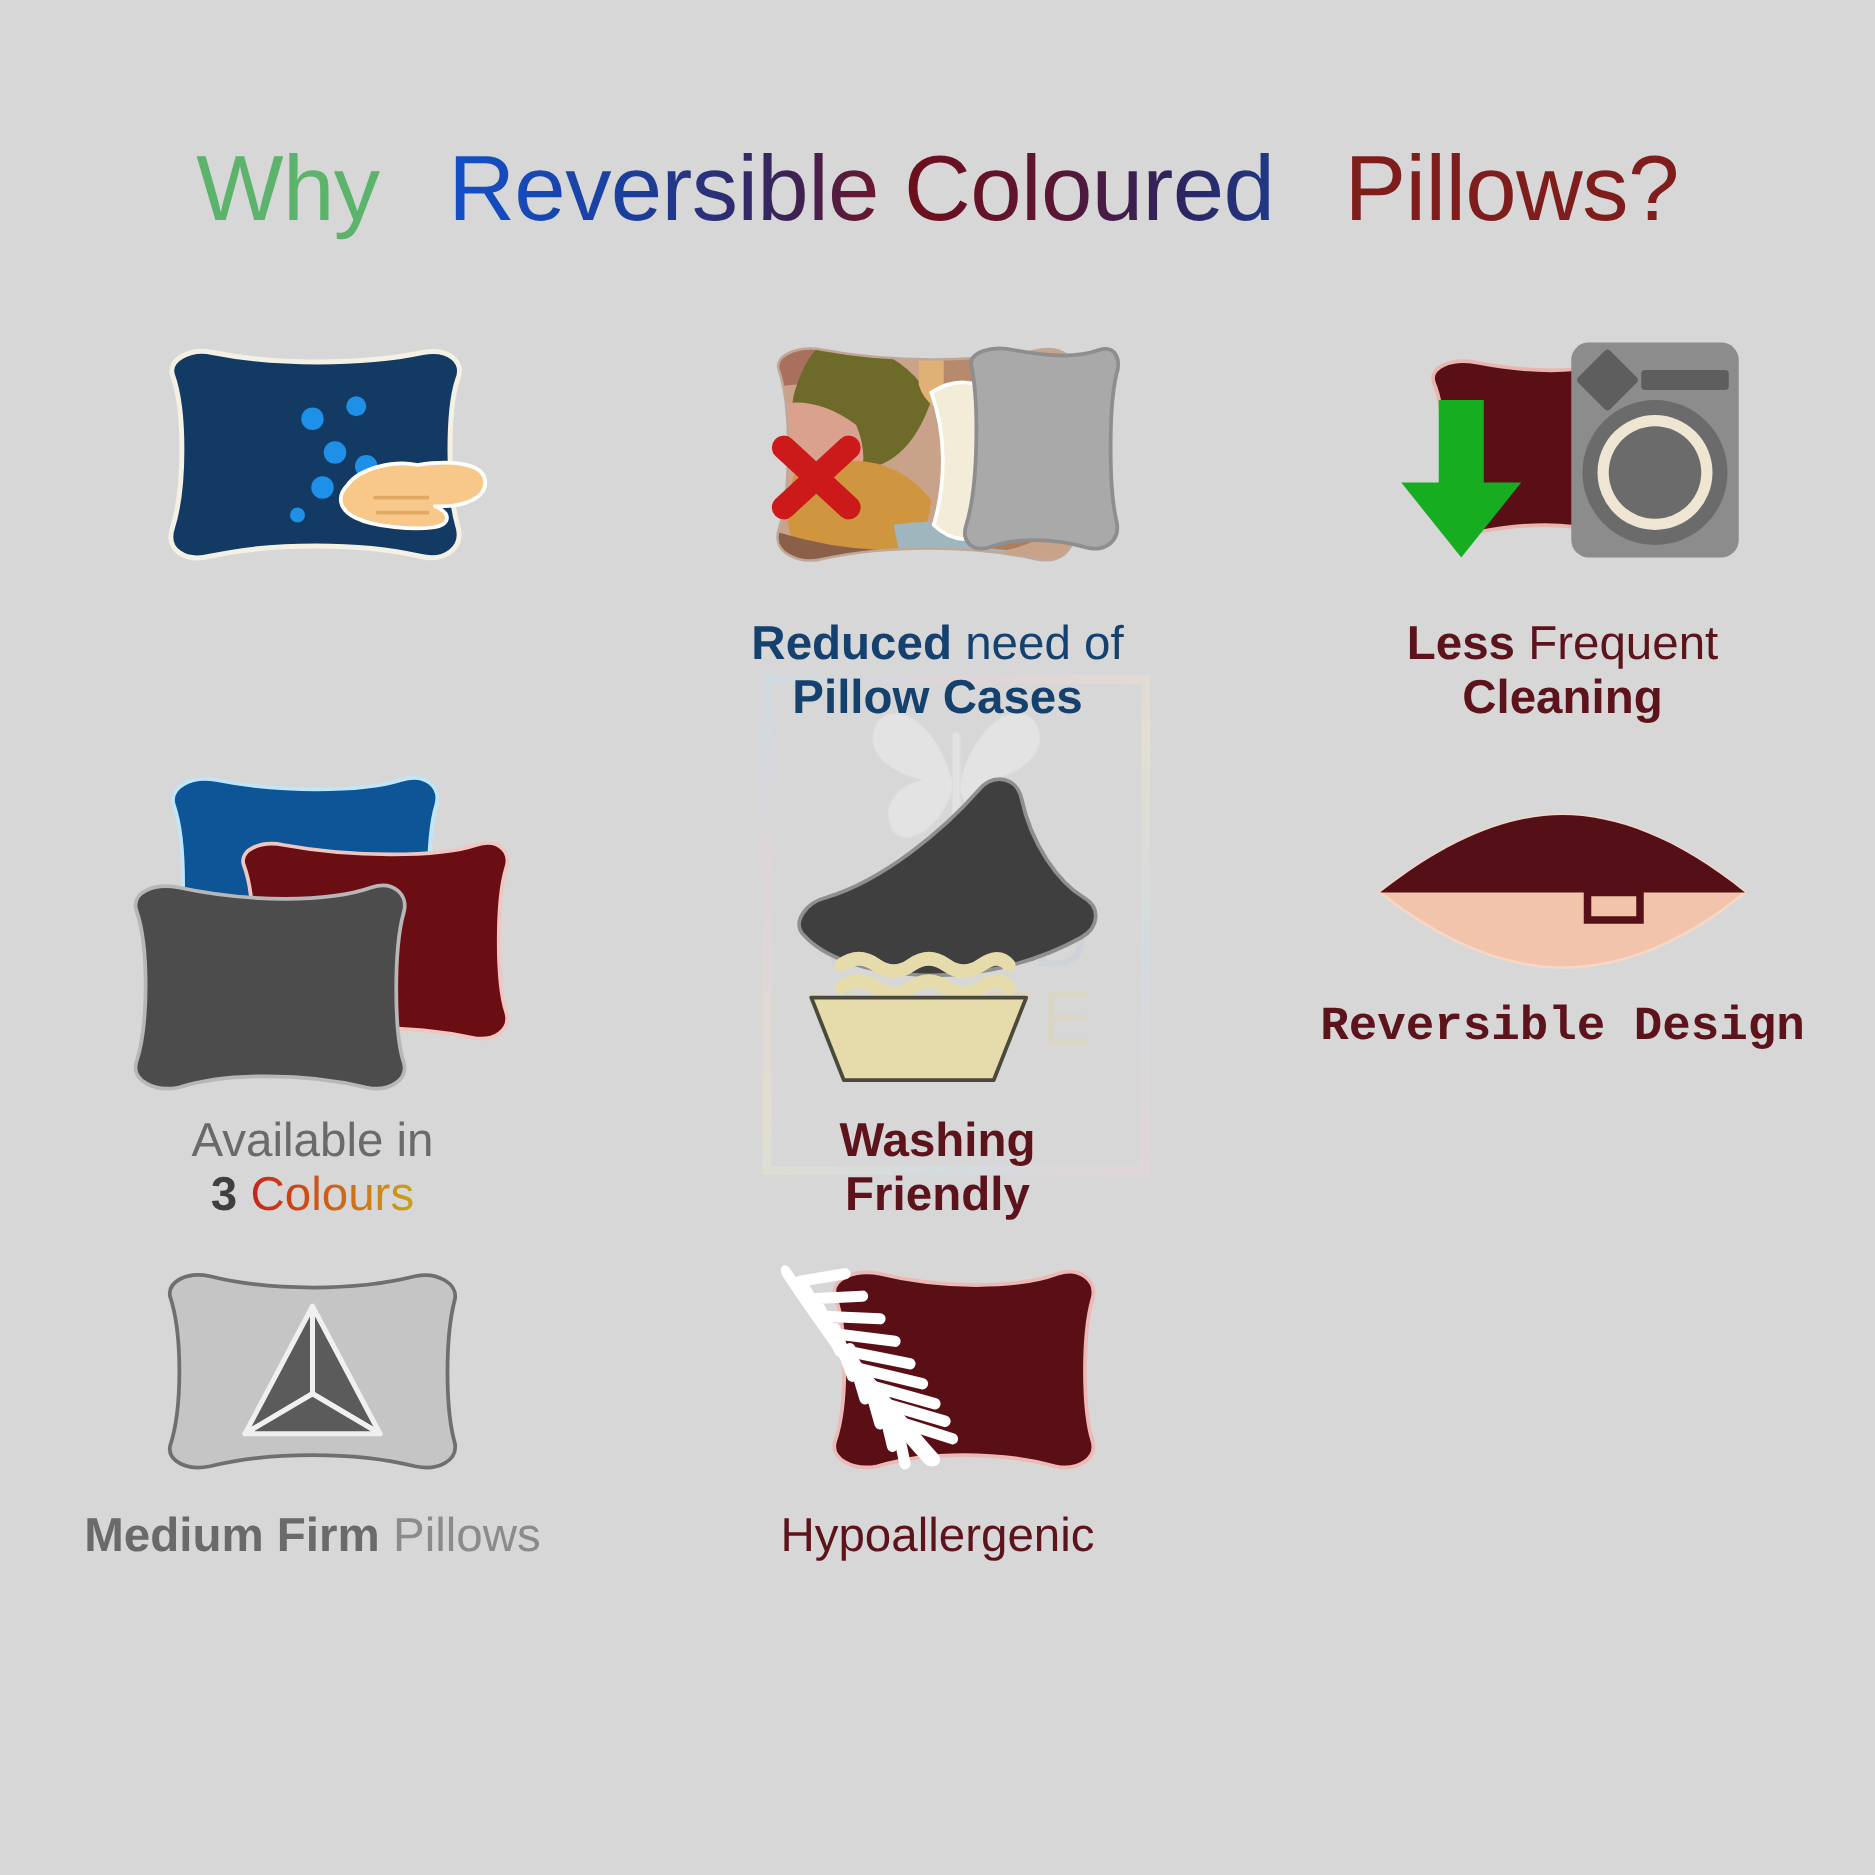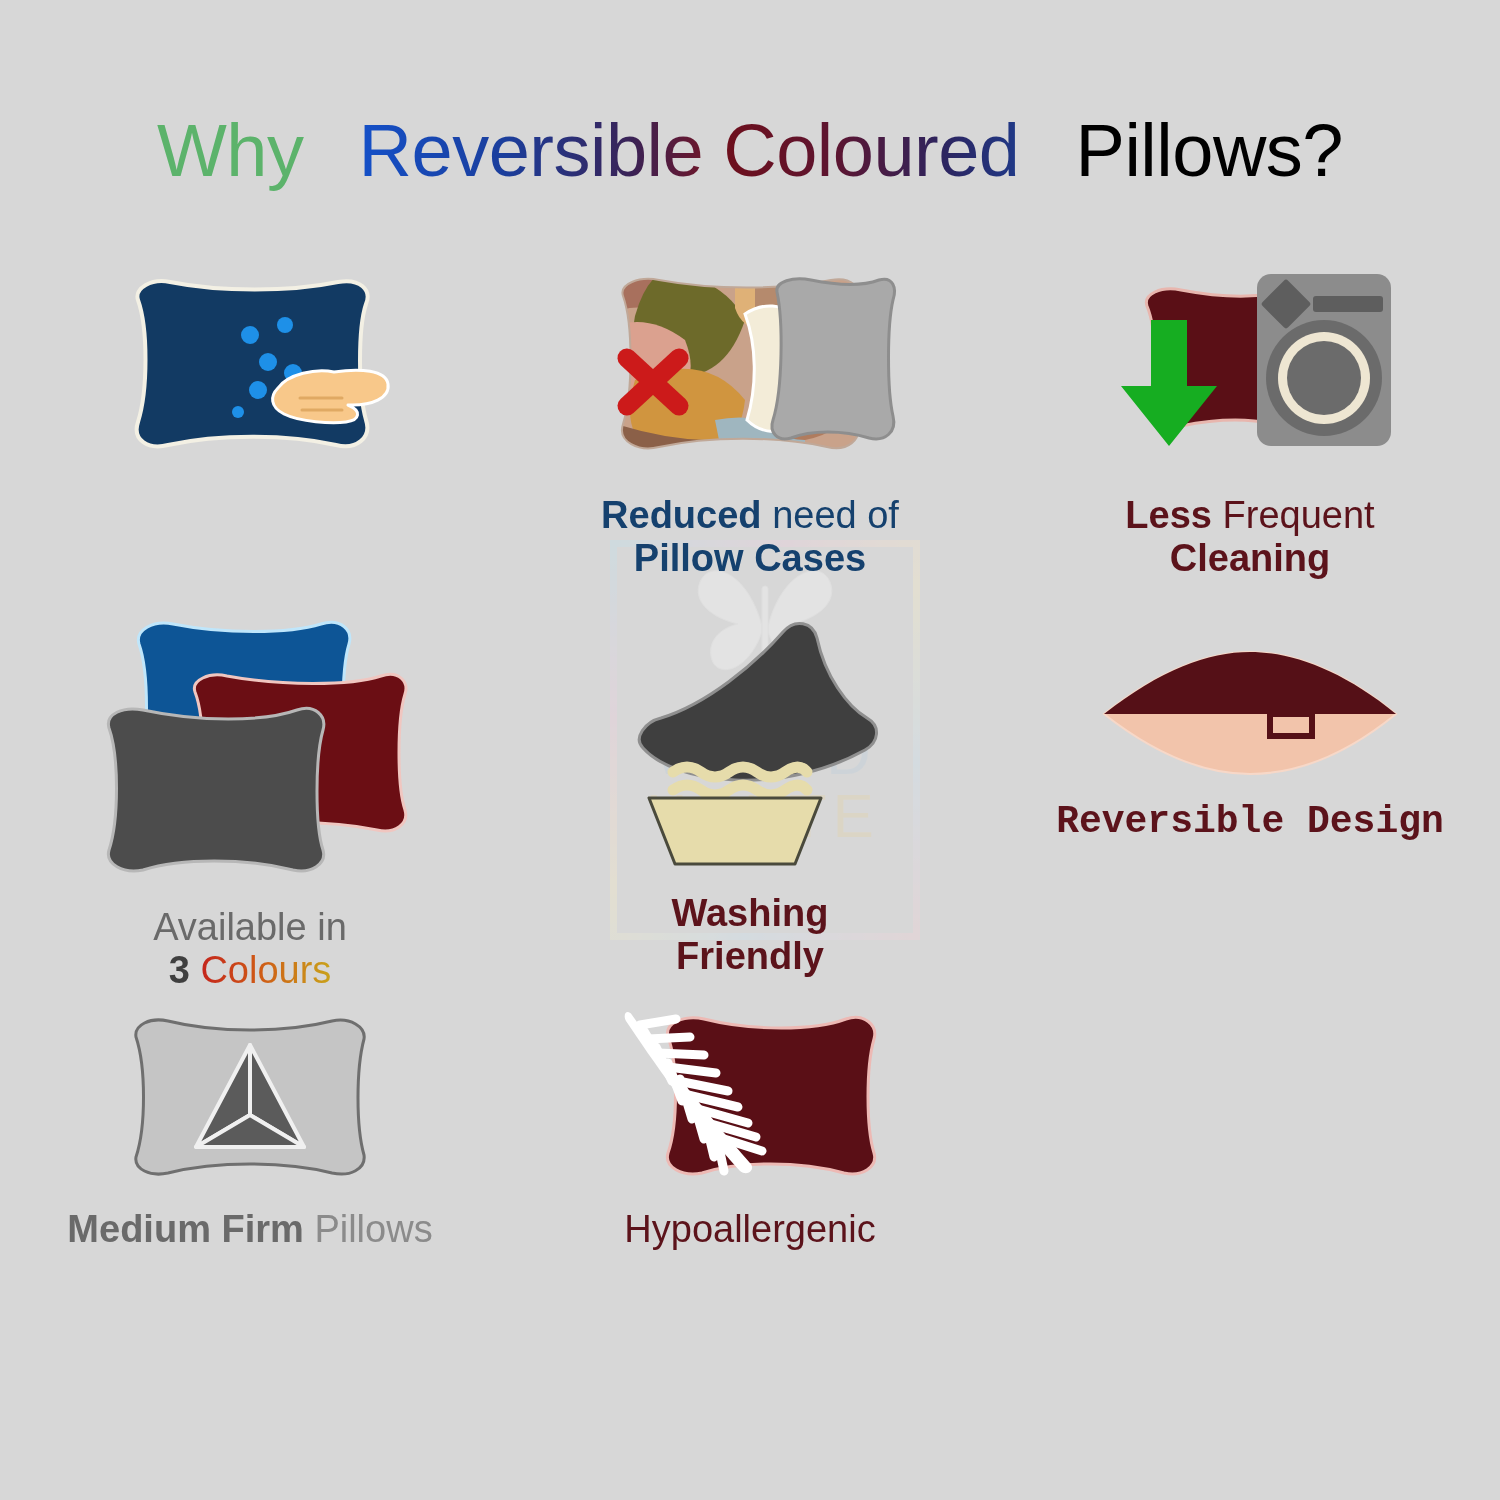--- a/index.html
+++ b/index.html
@@ -54,21 +54,21 @@
     letter-spacing: -.5px;
     white-space: nowrap;
     z-index: 5;
   }
   .title span { display: inline; }
   .t-why  { color: #5cb36b; }
   .t-rev  { background: linear-gradient(90deg,#1450c8 0%,#1b3e9c 40%,#3a2255 75%,#7a1420 100%);
             -webkit-background-clip: text; background-clip: text; color: transparent; margin-left: 35px; }
   .t-col  { background: linear-gradient(90deg,#6e0f1c 0%,#5d1530 35%,#2c2560 70%,#1c3f93 100%);
             -webkit-background-clip: text; background-clip: text; color: transparent; }
-  .t-pil  { color: #000000; margin-left: 36px; }
+  .t-pil  { color: #7f1d1d; margin-left: 36px; }
 
   
   .grid {
     position: absolute;
     left: 0; top: 260px;
     width: 1500px;
     display: grid;
     grid-template-columns: repeat(3, 500px);
     grid-template-rows: 340px 400px 330px;
     z-index: 3;
@@ -234,21 +234,21 @@
 
           <path d="M110 82 C106 70 124 62 142 66 C196 76 266 76 296 66 C314 60 324 72 320 84
                    C312 110 312 176 320 200 C324 214 310 224 292 220 C244 210 176 210 140 220
                    C122 224 106 214 110 200 C120 170 120 108 110 82 Z" fill="#6b0e14" stroke="#f0c6c0" stroke-width="3" stroke-linejoin="round"></path>
 
           <path d="M24 118 C20 104 38 96 58 100 C114 112 178 112 212 100 C230 94 242 106 238 120
                    C230 148 230 216 238 240 C242 254 226 264 208 260 C160 248 96 248 58 260
                    C38 264 20 254 24 240 C34 210 34 146 24 118 Z" fill="#4c4c4c" stroke="#b7b7b7" stroke-width="3" stroke-linejoin="round"></path>
         </svg>
       </div>
-      <div class="caption c-grey" style="margin-top:36px;">
+      <div class="caption c-grey" style="margin-top:22px;">
         <div><span class="r">Available in</span></div>
         <div>
           <span class="b c-greyd">3 </span><span class="c-colours">Colours</span>
         </div>
       </div>
     </div>
 
 
     <div class="cell">
       <div class="art" style="height:270px;">

